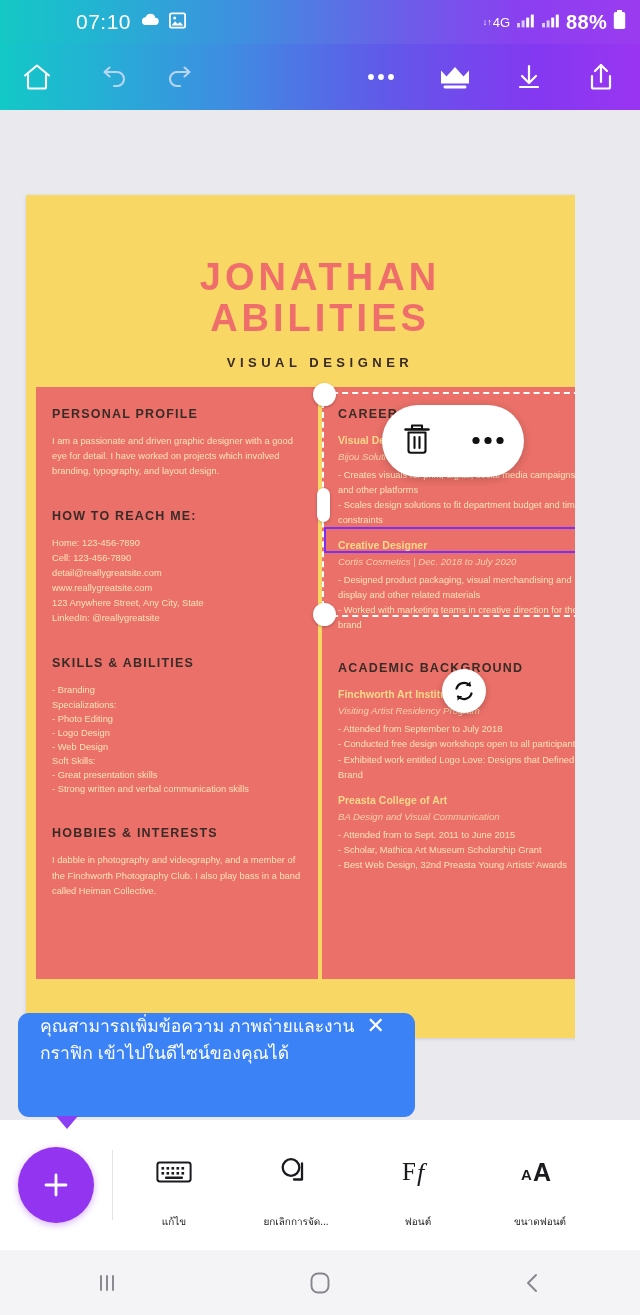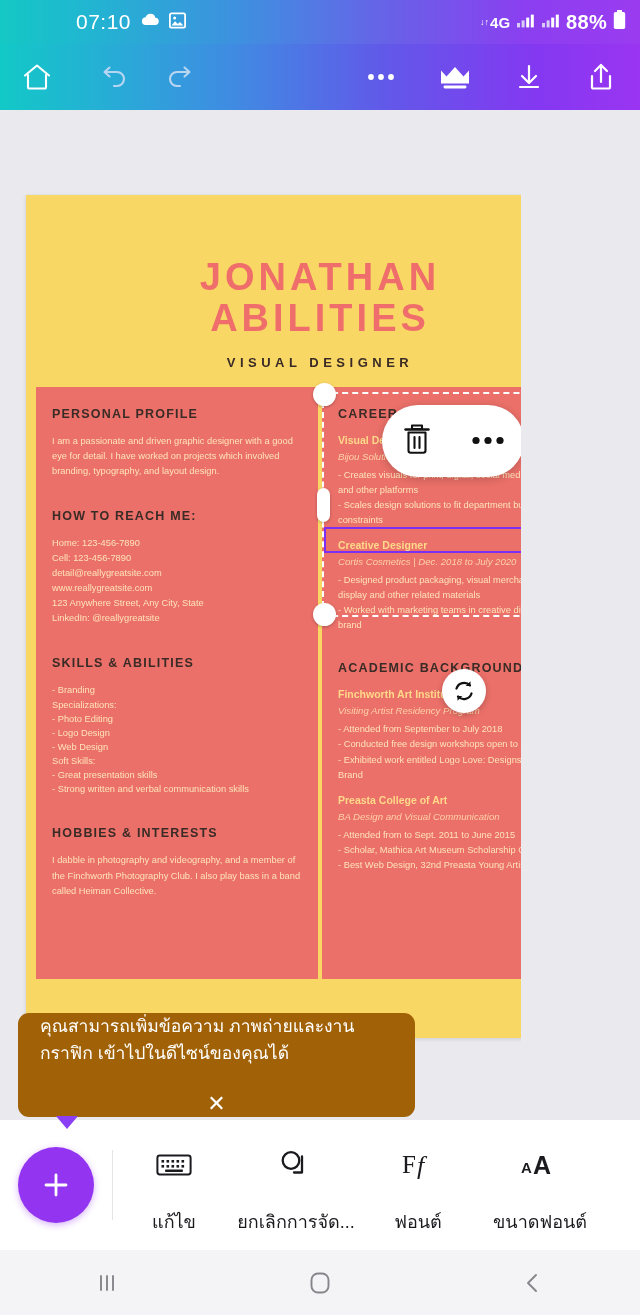--- a/index.html
+++ b/index.html
@@ -15,35 +15,35 @@
   #status-bar{
     position:absolute; top:0; left:0; width:640px; height:44px;
     background:linear-gradient(90deg,#14c8c4 0%,#1fb8d0 12%,#3f8fe0 38%,#6a5fe8 62%,#8b3ff0 82%,#9b3bf0 100%);
     display:flex; align-items:center; padding:0 14px; color:#fff;gap:40px;
   }
   #status-left{ display:flex; align-items:center; gap:9px; margin-left:62px; }
   .sb-time{ font-size:21px; letter-spacing:.5px; font-weight:400; }
   #status-right{ margin-left:auto; display:flex; align-items:center; gap:6px; }
   .sb-pct{ font-size:20px; font-weight:600; letter-spacing:.3px; }
   .net4g{ display:flex; align-items:center; gap:1px; }
-  .net4g .lbl{ font-size:15px; font-weight:700; line-height:1; }
+  .net4g .lbl{ font-size:13px; font-weight:400; line-height:1; }
   .net4g .arrows{ font-size:9px; line-height:1; }
 
   
   #app-bar{
     position:absolute; top:44px; left:0; width:640px; height:66px;
     background:linear-gradient(90deg,#12c9c6 0%,#23b2d4 14%,#3f8ce2 36%,#6159e9 60%,#8438f1 84%,#9a35f2 100%);
     display:flex; align-items:center; color:#fff;
   }
   .tb-btn{ width:58px; height:58px; display:flex; align-items:center; justify-content:center; }
   #app-bar .spacer{ flex:1; }
 
   
   #canvas-area{
-    position:absolute; top:110px; left:0; width:521px; height:1010px;
+    position:absolute; top:110px; left:0; width:575px; height:1010px;
     background:#e9e9ee; overflow:hidden;
   }
   #resume{
     position:absolute; left:26px; top:85px; width:588px; height:843px;
     background:#f9d764; box-shadow:0 1px 4px rgba(0,0,0,.12);
   }
   #resume-header{ padding-top:62px; text-align:center; }
   #rh-name{
     color:#ef6e6c; font-size:38px; font-weight:700; letter-spacing:4px;
     line-height:1.08; font-family:"Liberation Sans", sans-serif;
@@ -93,22 +93,22 @@
     justify-content:center; box-shadow:0 2px 6px rgba(0,0,0,.22); z-index:6;
   }
   #text-select-box{
     position:absolute; left:2px; top:140px; width:264px; height:26px;
     border:2px solid #7a2ff2; z-index:5;
   }
 
   
   #tooltip{
     position:absolute; left:18px; top:1013px; width:397px; height:104px;
-    background:#a16207; border-radius:11px; display:flex; align-items:center;
-    padding:0 22px; z-index:20;flex-direction:column;
+    background:#3b82f6; border-radius:11px; display:flex; 
+    padding:0 22px; z-index:20;
   }
   #tooltip-text{ color:#fff; font-size:17.5px; line-height:1.52; flex:1; }
   #tooltip-close{ color:#fff; font-size:22px; padding:0 8px; }
   #tooltip-tail{
     position:absolute; left:56px; top:1116px; width:0; height:0;
     border-left:11px solid transparent; border-right:11px solid transparent;
     border-top:13px solid #8b3ff4; z-index:20;
   }
 
   
@@ -121,21 +121,21 @@
     background:#9234f0; display:flex; align-items:center; justify-content:center;
     box-shadow:0 2px 7px rgba(146,52,240,.38); flex:none;
   }
   #bb-divider{ width:1px; height:70px; background:#e3e3e8; margin-left:18px; flex:none; }
   #bb-items{ display:flex; align-items:flex-start; flex:1; overflow:hidden; }
   .bb-item{
     width:122px; flex:none; display:flex; flex-direction:column; align-items:center;
     justify-content:flex-start; padding-top:8px;
   }
   .bb-ic{ height:46px; display:flex; align-items:center; justify-content:center; color:#1b1b1f; }
-  .bb-lb{ font-size:18px; color:#1b1b1f; margin-top:19px; white-space:nowrap; }
+  .bb-lb{ font-size:10px; color:#1b1b1f; margin-top:19px; white-space:nowrap; }
 
   
   #nav-bar{
     position:absolute; left:0; top:1250px; width:640px; height:65px;
     background:#f4f4f6; display:flex; align-items:center; justify-content:space-around;
   }
   .nav-btn{ width:110px; display:flex; align-items:center; justify-content:center; color:#85858c; }
 </style>
 </head>
 <body>

